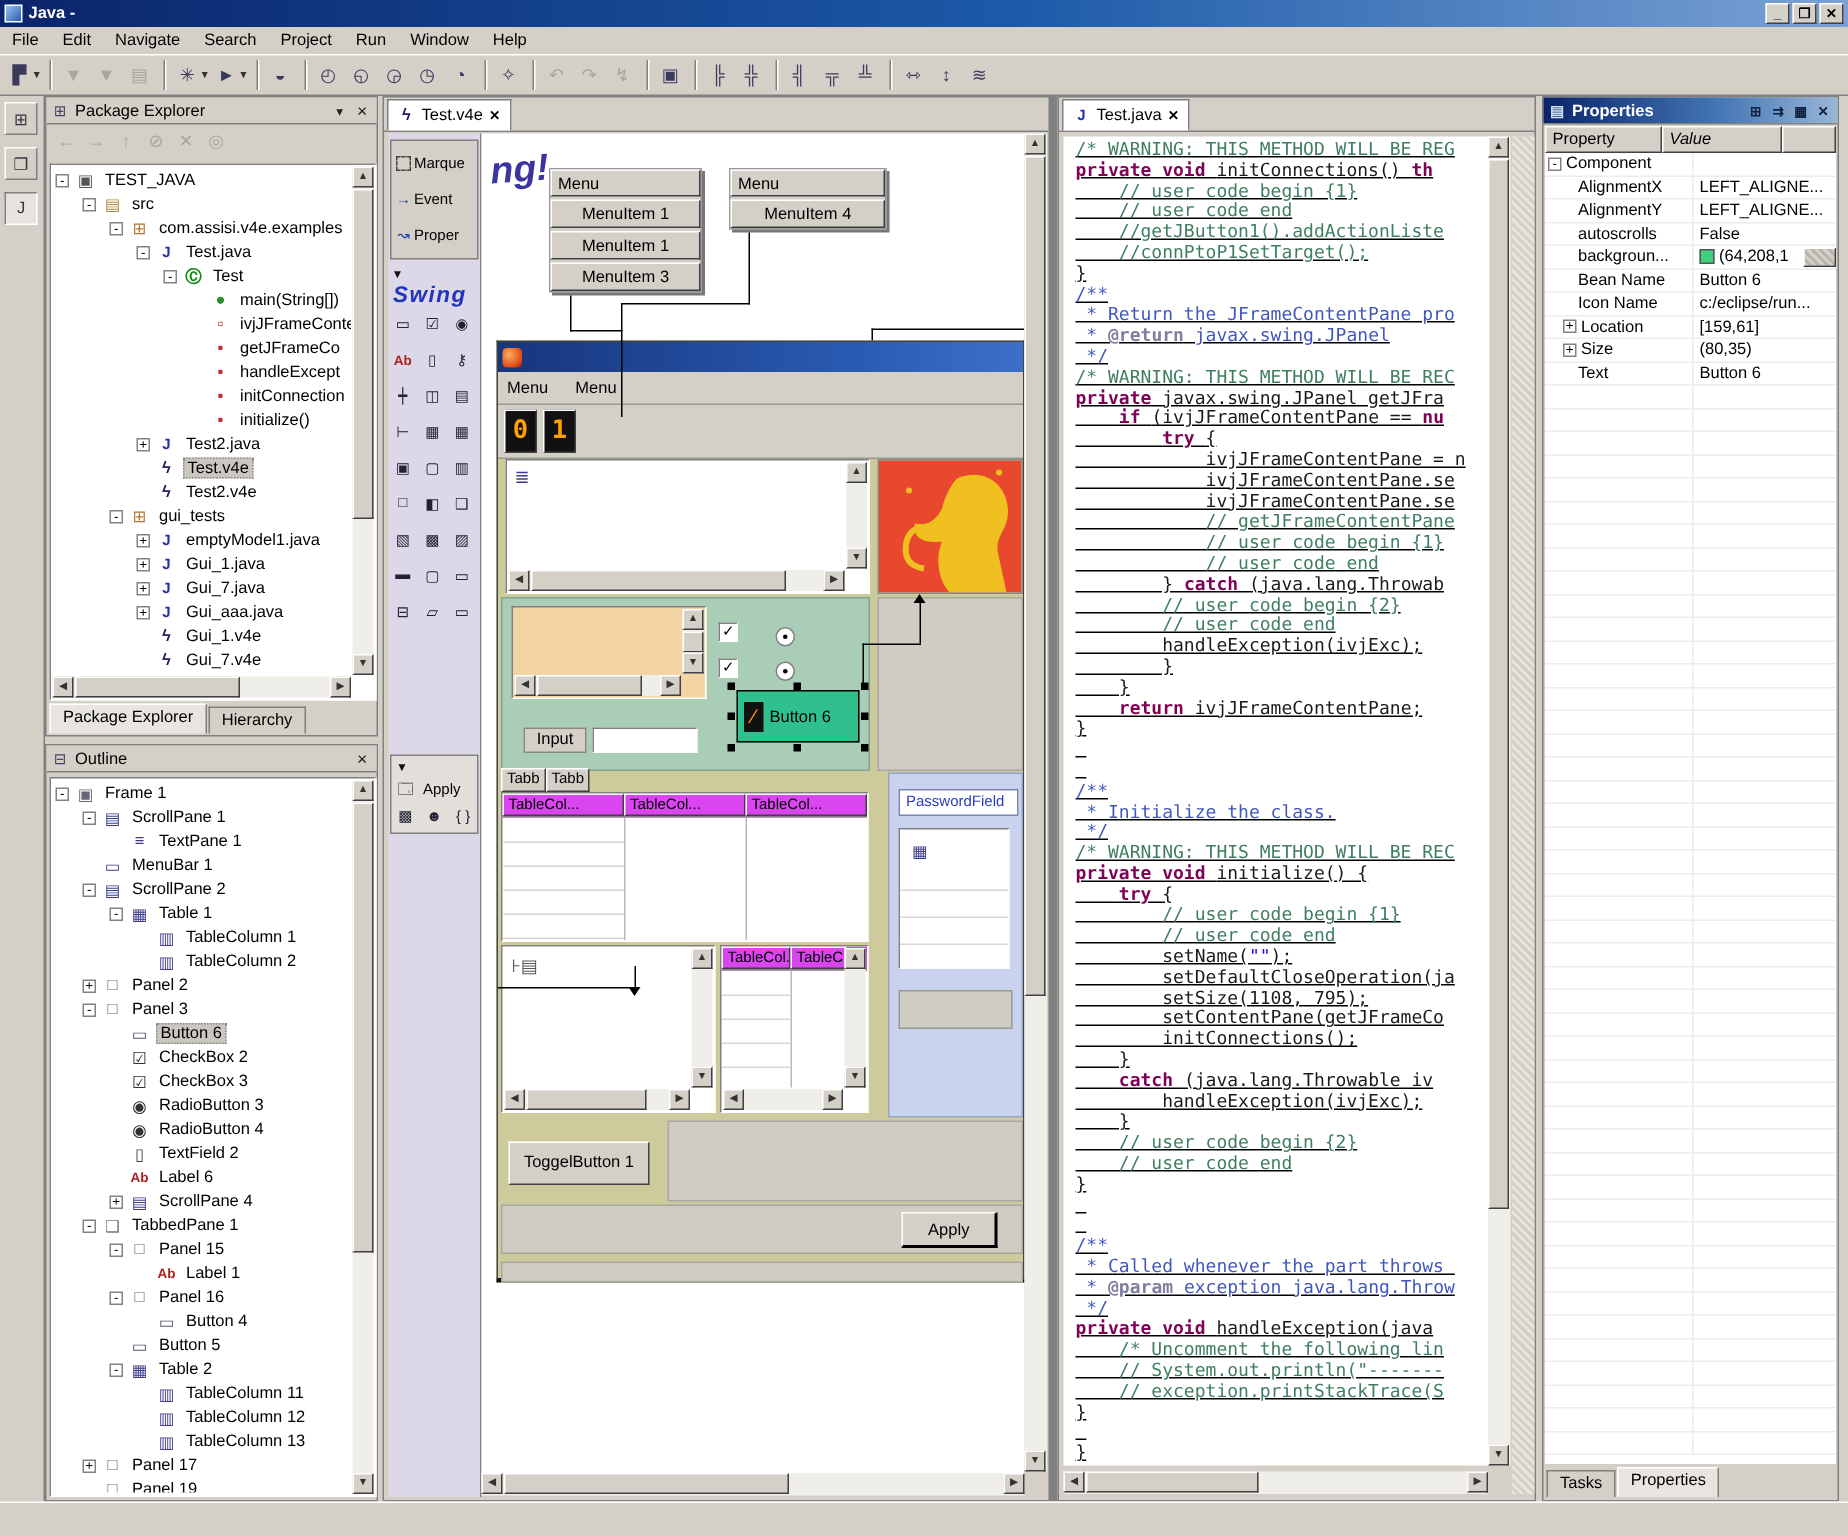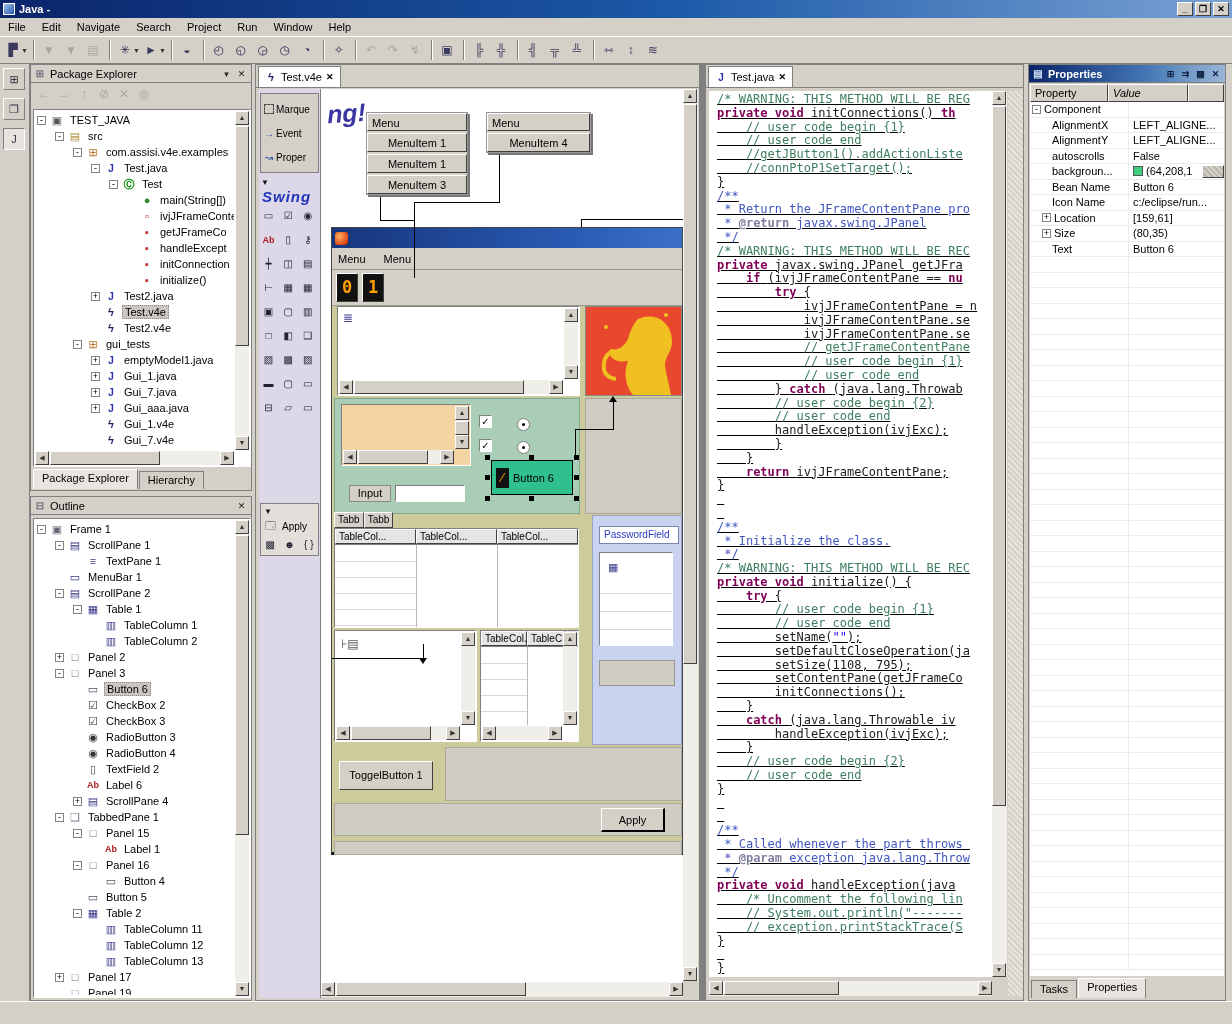--- a/index.html
+++ b/index.html
@@ -106,21 +106,21 @@
   .seg-btn { width:22px; height:29px; background:#111; border:1px solid; border-color:#fff #404040 #404040 #fff;
     color:#ffa000; font-family:"DejaVu Sans Mono",monospace; font-size:17px; font-weight:bold; text-align:center; line-height:27px; }
   #vf-content { position:absolute; left:0; top:78px; right:0; bottom:0; background:#cdca9c; }
 
   .chk { position:absolute; width:13px; height:13px; background:#fff; border:1px solid; border-color:#808080 #fff #fff #808080; font-size:10px; line-height:11px; text-align:center; }
   .rad { position:absolute; width:13px; height:13px; background:#fff; border:1px solid #808080; border-radius:50%; }
   .rad::after { content:""; position:absolute; left:4px; top:4px; width:3px; height:3px; border-radius:50%; background:#000; }
   .handle { position:absolute; width:5px; height:5px; background:#000; }
   .gpanel { position:absolute; background:#cfccc4; border:1px solid #aaa79e; }
   .vbtn { position:absolute; background:#d4d0c8; border:1px solid; border-color:#fff #404040 #404040 #fff; text-align:center; }
-  .vtable-head { display:flex; height:16px; background:#e5e5e5; border-bottom:1px solid #808080; }
+  .vtable-head { display:flex; height:16px; background:#d946ef; border-bottom:1px solid #808080; }
   .vth { border:1px solid; border-color:#fff #404040 #404040 #fff; padding:1px 3px; overflow:hidden; white-space:nowrap; font-size:10px; }
   .rowline { position:absolute; height:1px; background:#d8d8d8; }
   .colline { position:absolute; width:1px; background:#b8b8b8; }
 
   
   #code-wrap { position:absolute; background:#fff; overflow:hidden; }
   #code { font-family:"DejaVu Sans Mono","Liberation Mono",monospace; font-size:12px; line-height:13.8px; padding:2px 0 12px 8px; white-space:pre;text-decoration:underline; }
   #code .k { color:#7f0055; font-weight:bold; }
   #code .c { color:#3f7f5f; }
   #code .j { color:#4157bf; }

